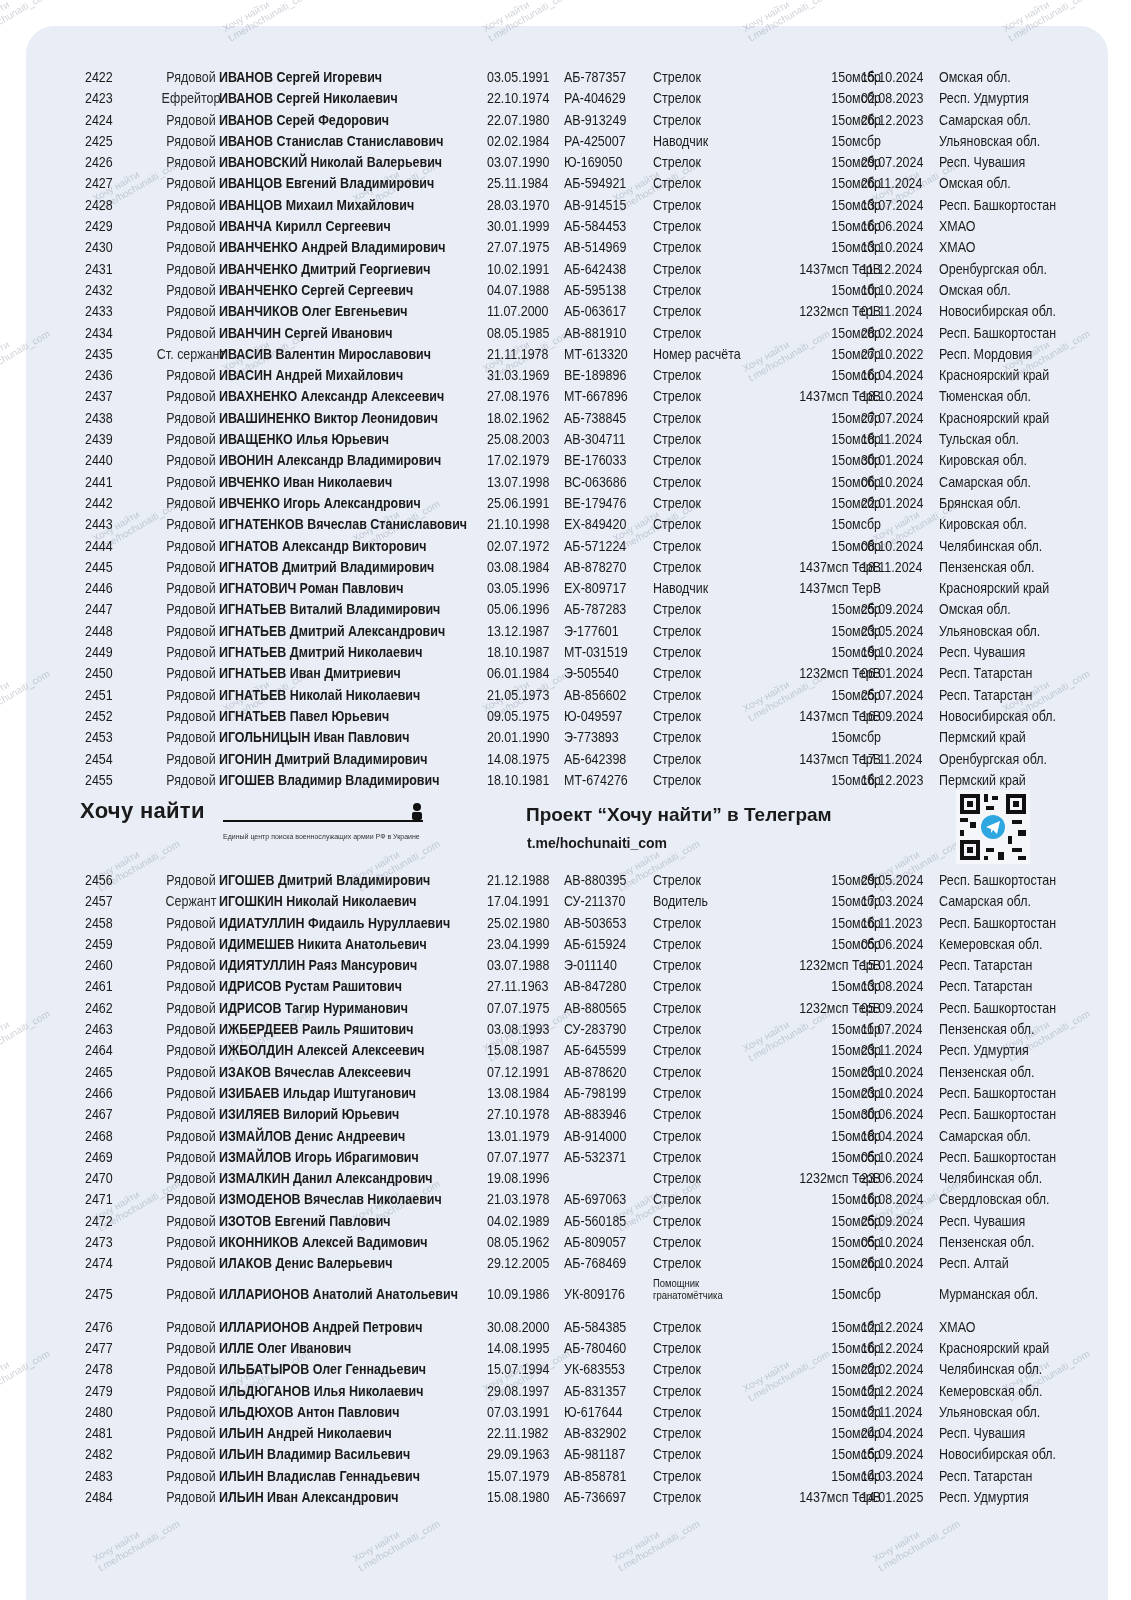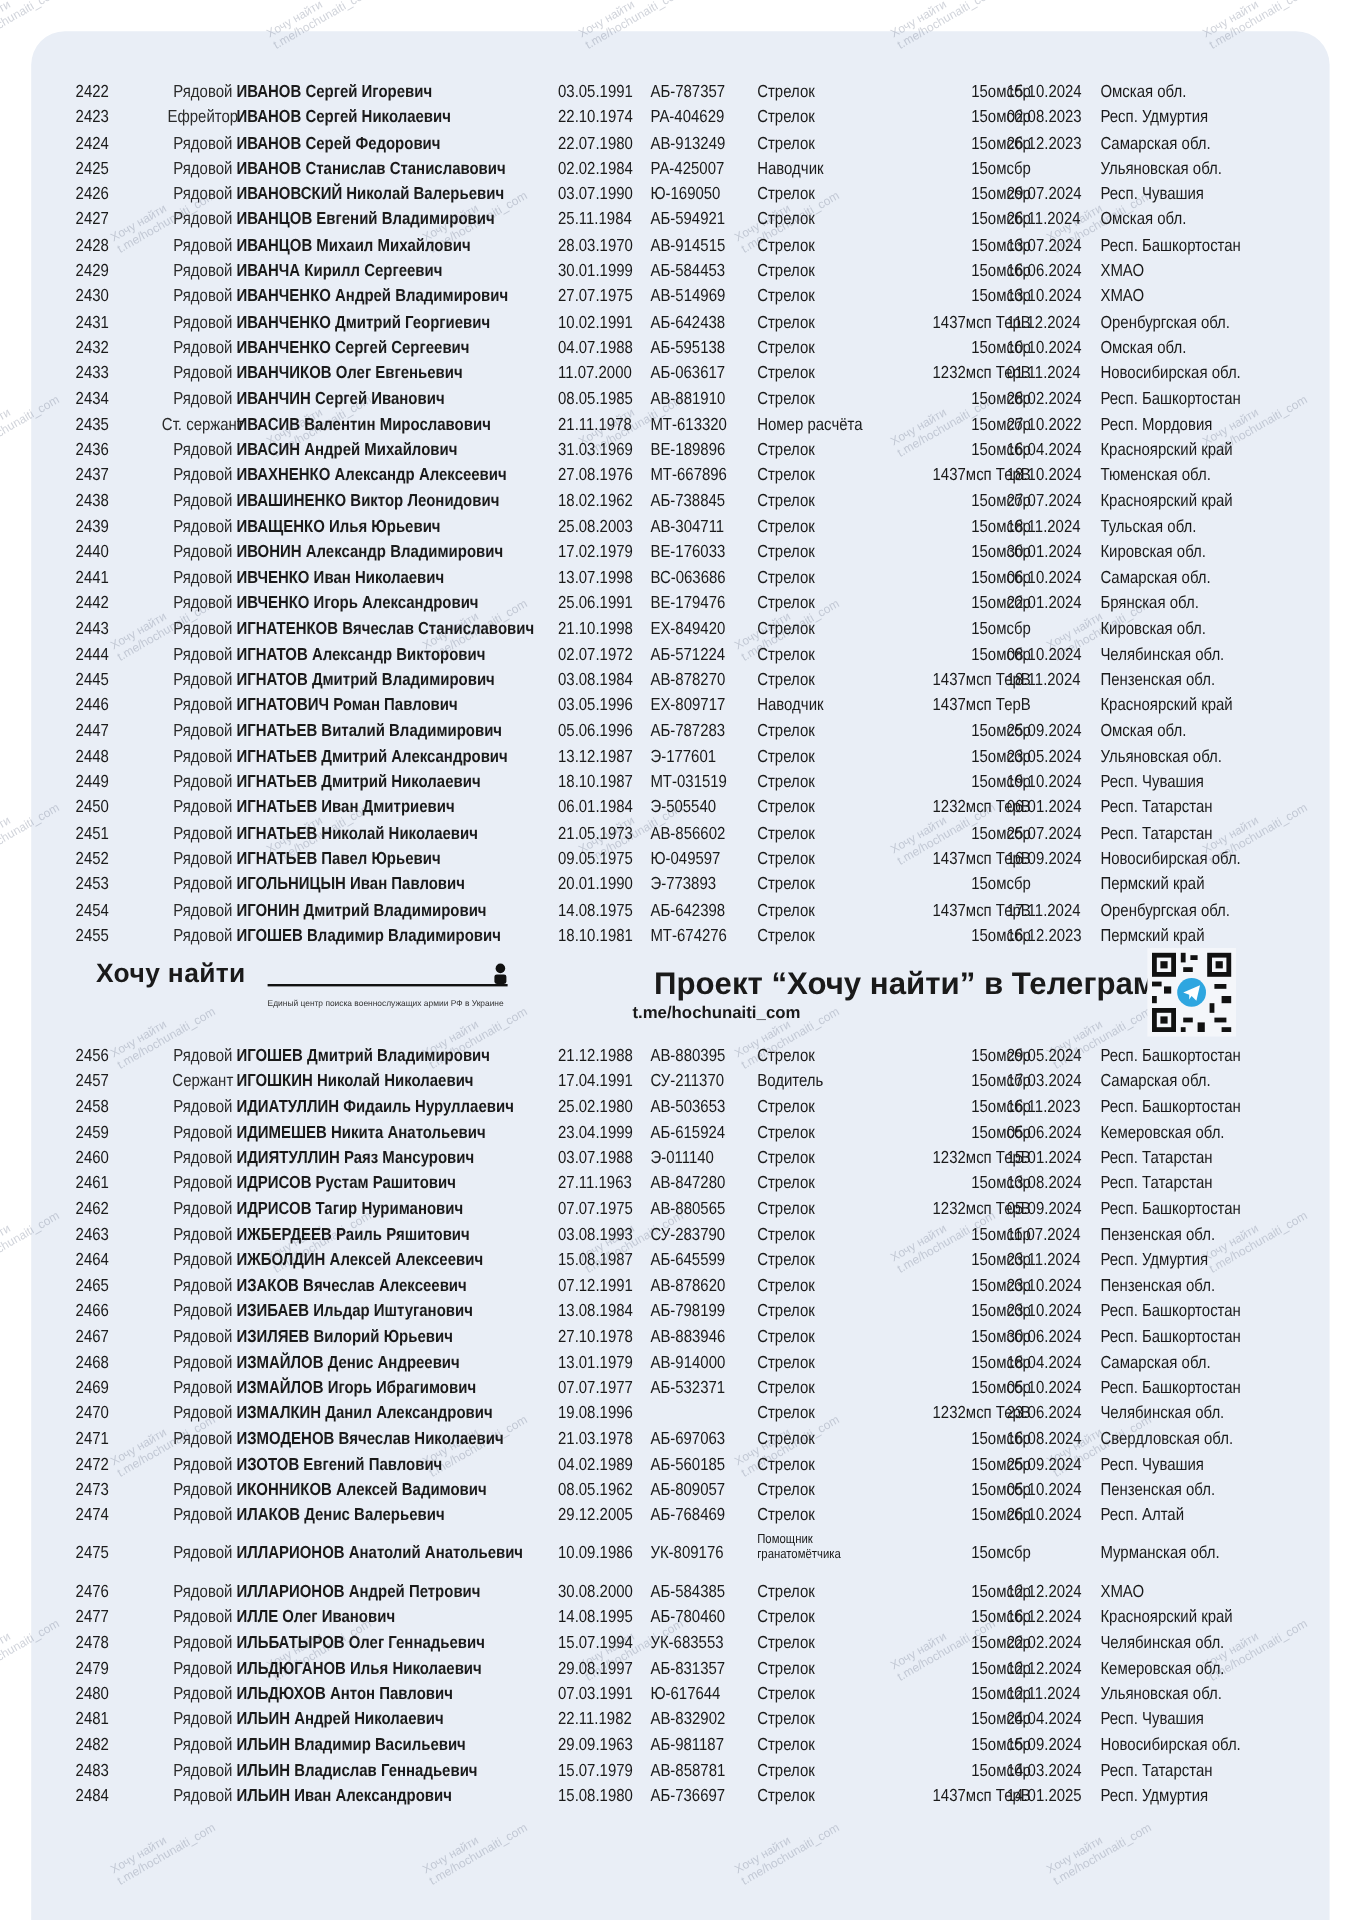--- a/index.html
+++ b/index.html
@@ -4,41 +4,41 @@
 <style>
   html, body { margin: 0; padding: 0; }
   body {
     width: 1131px; height: 1600px; background: #ffffff; position: relative; overflow: hidden;
     font-family: "Liberation Sans", sans-serif; color: #1a1a1a;
   }
   .panel {
     position: absolute; left: 26px; top: 26px; width: 1082px; height: 1574px;
     background: #e9eef6; border-radius: 28px 28px 0 0;
   }
-  .table { position: absolute; left: 49px; width: 1030px; }
+  .table { position: absolute; left: 71px; width: 1030px; }
   .row { position: relative; height: 21.3px; font-size: 14.5px; white-space: nowrap; }
   .row span { position: absolute; top: 2px; transform: scaleX(0.86); transform-origin: left center; }
   .c-num { left: 14px; }
   .c-rank { left: 70px; width: 100px; text-align: center; transform-origin: center !important; color: #2a2a2a; }
   .c-name { left: 148px; font-weight: bold; }
   .c-dob { left: 416px; }
   .c-doc { left: 493px; }
   .c-pos { left: 582px; }
   .c-unit { left: 680px; width: 130px; text-align: right; transform-origin: right center !important; }
   .c-date { left: 790px; }
   .c-region { left: 868px; }
   .row.tall { height: 42px; }
   .row.tall span { top: 11px; }
   .row.tall .c-pos { top: 2px; font-size: 11px; line-height: 12px; white-space: normal; width: 110px; }
   .banner { position: absolute; left: 60px; top: 790px; width: 1010px; height: 75px; }
   .brand { position: absolute; left: 20px; top: 8px; font-size: 22px; font-weight: bold; letter-spacing: 0.3px; }
   .brand-line { position: absolute; left: 163px; top: 30px; width: 200px; border-bottom: 2px solid #111; }
   .brand-person { position: absolute; left: 350px; top: 12px; width: 14px; height: 20px; }
   .brand-sub { position: absolute; left: 163px; top: 42px; font-size: 7px; line-height: 9px; width: 220px; color: #333; }
-  .project { position: absolute; left: 466px; top: 14px; font-size: 26px; font-weight: bold; margin-left: 19px; }
+  .project { position: absolute; left: 466px; top: 14px; font-size: 19px; font-weight: bold; }
   .project-link { position: absolute; left: 467px; top: 45px; font-size: 14px; font-weight: bold; }
   .qr { position: absolute; left: 896px; top: 0px; width: 74px; height: 74px; }
   .wm { position: absolute; font-size: 10px; color: rgba(120,130,150,0.35); transform: rotate(-30deg); white-space: nowrap; pointer-events: none; }
 </style>
 </head>
 <body>
 
 <div class="panel"></div>
 
 <div id="watermarks">

